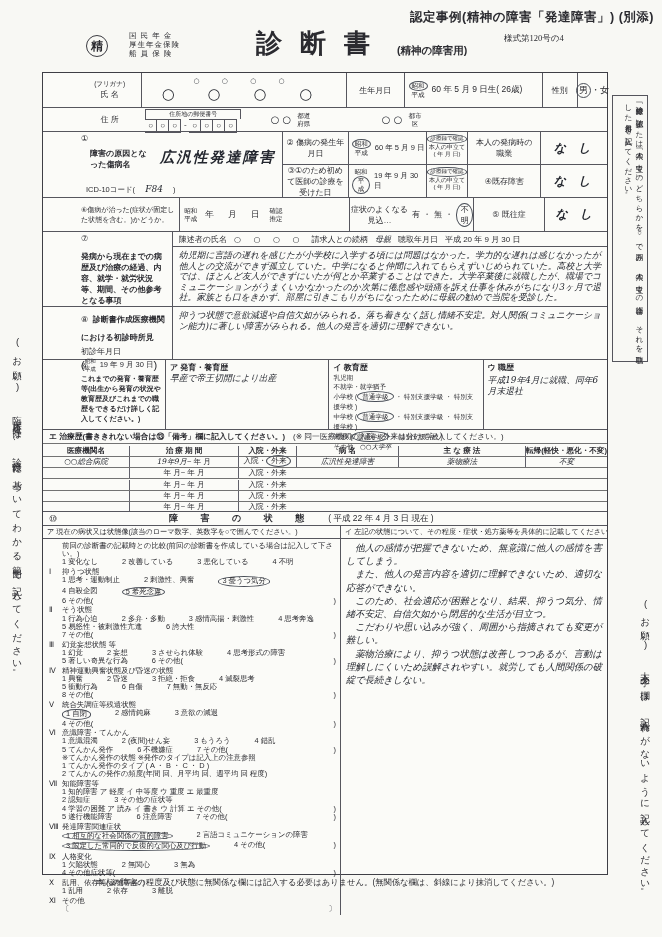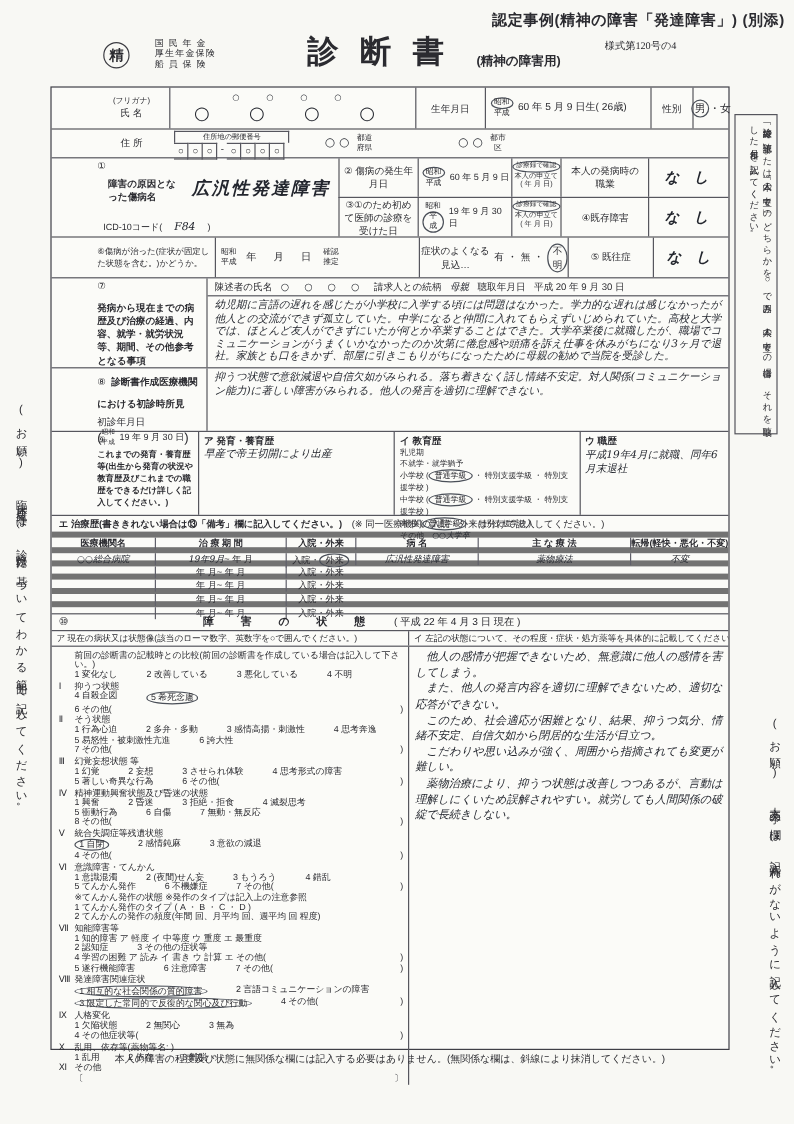--- a/index.html
+++ b/index.html
@@ -60,21 +60,21 @@
   .disease-name { font-size:14.5px; font-weight:bold; letter-spacing:2px; }
 
   .s7-head { display:flex; align-items:baseline; gap:7px; border-bottom:1px solid #56565e;
              padding:2px 6px 1px; font-size:8px; }
   .s7-text, .s8-text { padding:3px 6px; font-size:8.8px; line-height:10.6px; text-align:justify; }
 
   .colhdr { font-size:8px; font-weight:bold; }
 
   
   .t-hdr { display:flex; gap:8px; padding:1px 6px; font-size:7.8px; height:13px; align-items:center; }
-  .trow { display:flex; border-top:5px solid #737373; align-items:flex-start; }
+  .trow { display:flex; border-top:1px solid #737373; align-items:flex-end; }
   .trow > div { border-left:1px solid #60606a; display:flex; align-items:center; justify-content:center;
                 font-size:7.6px; overflow:hidden; white-space:nowrap; }
   .trow > div:first-child { border-left:none; }
   .tc1{width:86px} .tc2{width:109px} .tc3{width:58px} .tc4{width:102px} .tc5{width:127px} .tc6{width:82px}
 
   
   .st-head { display:flex; align-items:center; height:16px; font-size:9px; padding:0 6px; }
   .st-title { letter-spacing:10px; font-weight:bold; margin-left:112px; }
   .st-date { margin-left:14px; font-size:8.5px; }
   .st-cols { display:flex; border-top:1px solid #56565e; height:13px; }
@@ -423,20 +423,25 @@
                 <span>3 悪化している</span>
                 <span>4 不明</span>
               </div>
             </div>
             <div class="cl-sec">
               <div class="cl-head">
                 <span class="cl-num">Ⅰ</span>
                 <span>抑うつ状態</span>
               </div>
               <div class="cl-line">
+                <span>1 思考・運動制止</span>
+                <span>2 刺激性、興奮</span>
+                <span class="circ">3 憂うつ気分</span>
+              </div>
+              <div class="cl-line">
                 <span>4 自殺企図</span>
                 <span class="circ">5 希死念慮</span>
               </div>
               <div class="cl-line">
                 <span>6 その他(</span>
                 <span class="rt">)</span>
               </div>
             </div>
             <div class="cl-sec">
               <div class="cl-head">

